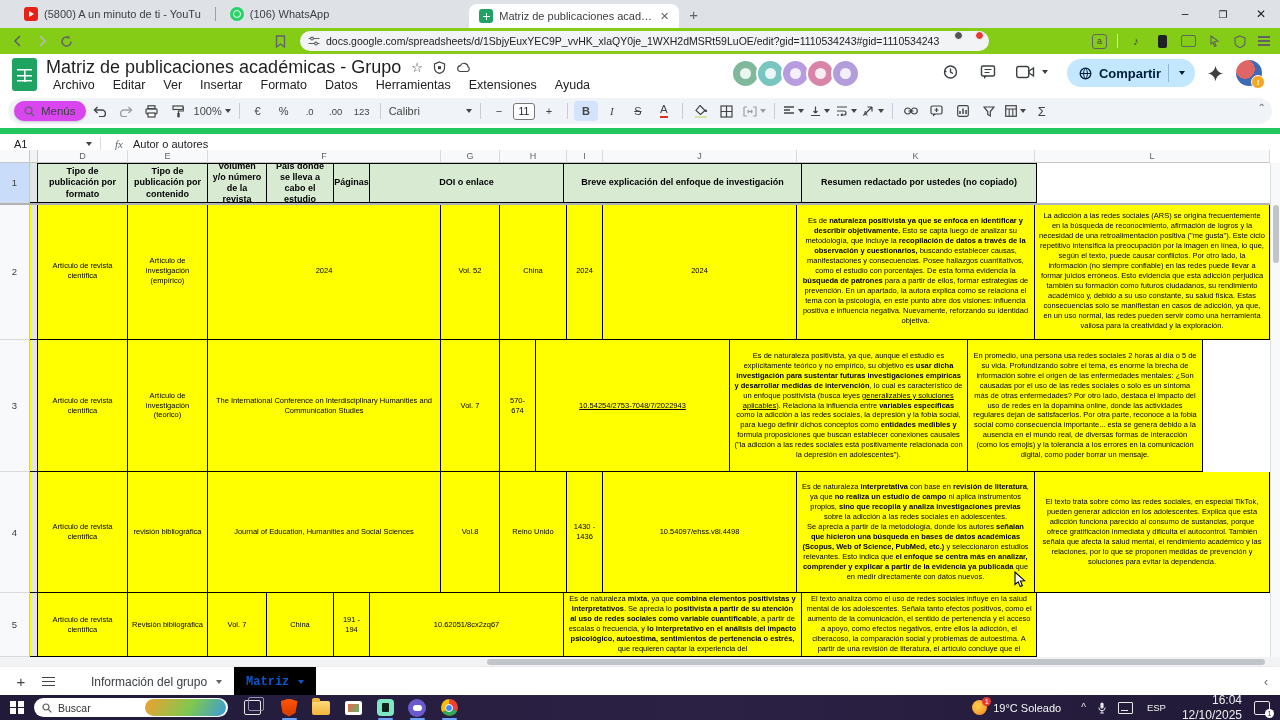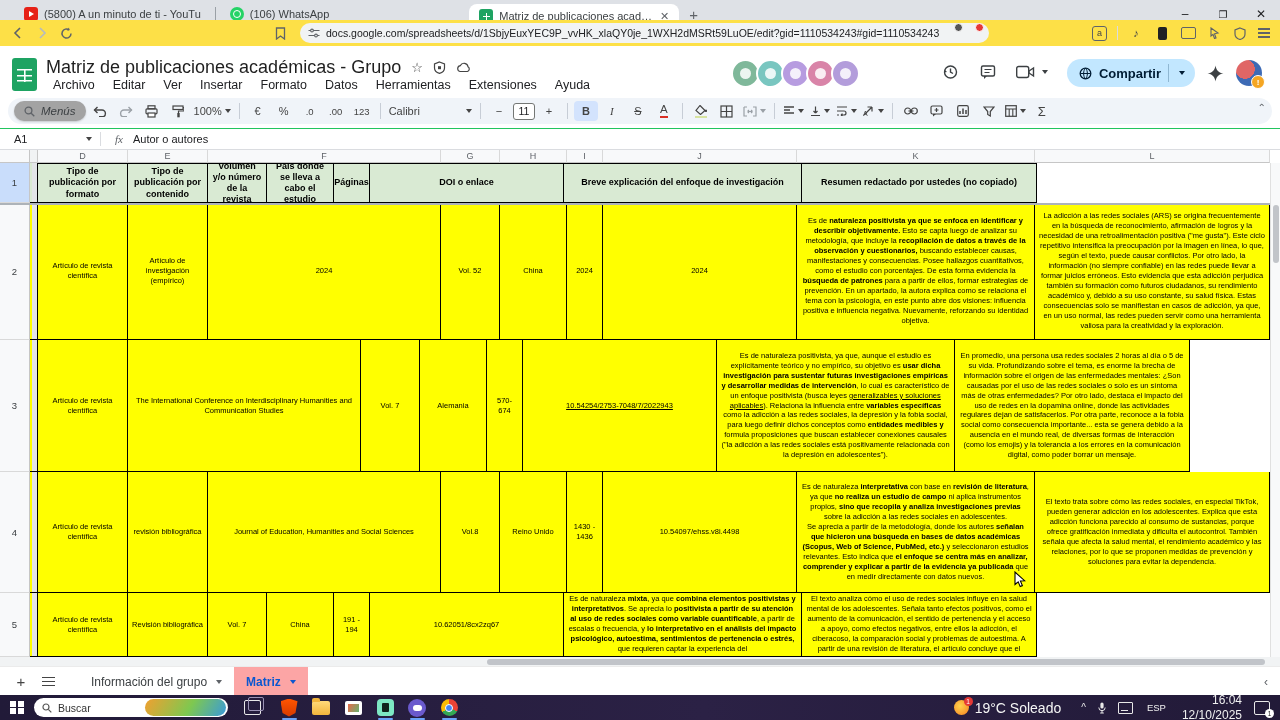--- a/index.html
+++ b/index.html
@@ -16,21 +16,21 @@
   .fav.wa{background:#25d366;border-radius:50%;}
   .fav.wa:before{content:"";width:6px;height:6px;border:1.5px solid #fff;border-radius:50%;}
   .fav.sh{background:#1ea362;}
   .fav.sh:before{content:"";width:7px;height:7px;background:
     linear-gradient(#fff,#fff) 0 3px/7px 1px no-repeat,
     linear-gradient(#fff,#fff) 3px 0/1px 7px no-repeat;}
   .tsep{width:1px;height:14px;background:#9aa0a6;margin:0 4px;}
   .newtab{font-size:15px;color:#5f6368;margin-left:10px;}
   .wincontrols{position:absolute;right:0;top:0;height:28px;display:flex;align-items:center;}
   .wc{width:38px;height:28px;display:flex;align-items:center;justify-content:center;font-size:12px;color:#202124;}
-  .navbar{position:absolute;left:0;top:20px;width:1280px;height:26px;background:#fde047;display:flex;align-items:center;}
+  .navbar{position:absolute;left:0;top:28px;width:1280px;height:26px;background:#84cc16;display:flex;align-items:center;}
   .navi{width:24px;height:24px;display:flex;align-items:center;justify-content:center;color:#5f6368;}
   .urlpill{display:flex;align-items:center;height:20px;background:#f1f3f4;border-radius:11px;flex:0 0 660px;margin-left:8px;padding:0 8px;gap:6px;}
   .urltext{font-size:10.5px;color:#202124;white-space:nowrap;overflow:hidden;flex:1;}
   .badgeico{position:relative;width:15px;height:15px;}
   .braveshield{width:13px;height:14px;background:linear-gradient(#ff5500,#c23b00);clip-path:polygon(50% 0,100% 15%,88% 80%,50% 100%,12% 80%,0 15%);}
   .alertico{width:13px;height:12px;background:#7b2d8b;clip-path:polygon(50% 0,100% 100%,0 100%);}
   .reddot{position:absolute;right:-3px;top:-3px;width:7px;height:7px;border-radius:50%;background:#e53935;border:1px solid #fff;}
   .extrow{display:flex;align-items:center;gap:10px;margin-left:auto;margin-right:10px;color:#444;}
   .exti{width:16px;height:16px;display:flex;align-items:center;justify-content:center;font-size:11px;color:#444;}
   .hamb{display:flex;flex-direction:column;gap:2.5px;}
@@ -53,35 +53,35 @@
   .sharebtn{display:flex;align-items:center;height:28px;background:#c2e7ff;border-radius:15px;padding:0 4px 0 12px;margin-left:14px;gap:7px;}
   .sharebtn .stxt{font-size:13px;color:#001d35;font-weight:bold;}
   .sharediv{width:1px;height:18px;background:#8fb7d2;}
   .gemini{margin-left:12px;}
   .pavatar{position:relative;width:26px;height:26px;border-radius:50%;margin-left:12px;
     background:radial-gradient(circle at 35% 35%,#e06666 40%,#3d6ab5 41%);}
   .pbadge{position:absolute;right:-3px;bottom:-3px;width:12px;height:12px;border-radius:50%;background:#f5a623;border:1.5px solid #fff;
     display:flex;align-items:center;justify-content:center;font-size:8px;color:#fff;font-weight:bold;}
   
   .gstoolbar{position:absolute;left:8px;top:98px;width:1264px;height:26px;background:#f0f4f9;border-radius:18px;display:flex;align-items:center;padding:0 6px;box-sizing:border-box;gap:2px;}
-  .menuspill{display:flex;align-items:center;gap:6px;height:20px;background:#a3a3a3;border-radius:11px;padding:0 10px;box-shadow:0 1px 2px rgba(0,0,0,.18);font-style:italic;}
+  .menuspill{display:flex;align-items:center;gap:6px;height:20px;background:#d946ef;border-radius:11px;padding:0 10px;box-shadow:0 1px 2px rgba(0,0,0,.18);}
   .menuspill span{font-size:11.5px;color:#3c4043;}
   .tbi{min-width:20px;height:20px;display:flex;align-items:center;justify-content:center;color:#444;font-size:11px;padding:0 2px;border-radius:4px;position:relative;}
   .tbi.act{background:#d3e3fd;}
   .tbsep{width:1px;height:16px;background:#c7cdd6;margin:0 4px;}
   .carat{display:inline-block;width:0;height:0;border-left:3.5px solid transparent;border-right:3.5px solid transparent;border-top:4px solid #444;margin-left:3px;}
   .fsbox{width:20px;height:15px;border:1px solid #747775;border-radius:3px;display:flex;align-items:center;justify-content:center;font-size:10.5px;background:#fff;}
   .bld{font-weight:bold;}
   .itl{font-style:italic;font-family:"Liberation Serif",serif;}
   .strik{text-decoration:line-through;}
   .aund{border-bottom:2.5px solid #d93025;line-height:1;padding-bottom:1px;font-size:11.5px;}
   .fillund{border-bottom:2.5px solid #d7e3a0;line-height:1;padding-bottom:1px;}
   .collapsearrow{position:absolute;right:14px;top:102px;color:#5f6368;font-size:10px;}
   
-  .fbar{position:absolute;left:0;top:128px;width:1280px;height:20px;border-top:1px solid #22c55e;border-bottom:1px solid #dadce0;display:flex;align-items:center;background:#fff;}
+  .fbar{position:absolute;left:0;top:128px;width:1280px;height:20px;border-top:6px solid #22c55e;border-bottom:1px solid #dadce0;display:flex;align-items:center;background:#fff;}
   .nbox{width:78px;display:flex;align-items:center;justify-content:space-between;padding:0 8px 0 14px;font-size:11px;color:#202124;}
   .fxsym{font-style:italic;font-family:"Liberation Serif",serif;color:#5f6368;font-size:11px;margin:0 10px 0 14px;}
   .fcontent{font-size:11px;color:#202124;}
   .fdiv{width:1px;height:14px;background:#dadce0;}
   
   .grid{position:absolute;left:0;top:150px;width:1280px;height:507px;background:#fff;overflow:hidden;}
   .ghrow{display:flex;}
   .corner{width:30px;height:13px;background:#f8f9fa;border-right:1px solid #c6c6c6;border-bottom:1px solid #c6c6c6;box-sizing:border-box;}
   .slivh{width:8px;height:13px;background:#f1f3f4;border-right:1px solid #c6c6c6;border-bottom:1px solid #c6c6c6;box-sizing:border-box;}
   .colh{height:13px;background:#f8f9fa;border-right:1px solid #d9d9d9;border-bottom:1px solid #c6c6c6;box-sizing:border-box;
@@ -106,21 +106,21 @@
   .hscroll{position:absolute;left:0;top:657px;width:1280px;height:9px;background:#f1f3f4;}
   .hthumb{position:absolute;left:487px;top:1.5px;width:778px;height:6px;border-radius:3px;background:#c1c4c9;}
   .cursor{position:absolute;left:1014px;top:571px;}
   
   .stabs{position:absolute;left:0;top:666px;width:1280px;height:29px;background:#fff;display:flex;align-items:center;border-top:1px solid #ebebeb;}
   .sticon{width:26px;height:26px;display:flex;align-items:center;justify-content:center;color:#444;font-size:15px;margin-left:8px;}
   .hamb2{display:flex;flex-direction:column;gap:2.5px;margin:0 8px;}
   .hamb2 i{display:block;width:13px;height:1.6px;background:#444;}
   .stab{display:flex;align-items:center;gap:6px;padding:0 12px;height:29px;font-size:12px;color:#3c4043;}
   .stab .carat{border-top-color:#5f6368;}
-  .stab.active{background:#fca5a5;color:#0b57d0;font-weight:bold;border-radius:0;}
+  .stab.active{background:#000000;color:#0b57d0;font-weight:bold;border-radius:0;font-family:Liberation Mono, monospace;}
   .stab.active .carat{border-top-color:#0b57d0;}
   .stabchev{position:absolute;right:12px;color:#5f6368;font-size:12px;}
   
   .taskbar{position:absolute;left:0;top:695px;width:1280px;height:25px;background:linear-gradient(90deg,#211a38,#2b2145 55%,#221a38);display:flex;align-items:center;}
   .winlogo{width:14px;height:14px;margin:0 10px 0 10px;
     background:linear-gradient(#fff,#fff) 0 0/6.4px 6.4px no-repeat,linear-gradient(#fff,#fff) 7.6px 0/6.4px 6.4px no-repeat,
     linear-gradient(#fff,#fff) 0 7.6px/6.4px 6.4px no-repeat,linear-gradient(#fff,#fff) 7.6px 7.6px/6.4px 6.4px no-repeat;}
   .tsearch{display:flex;align-items:center;height:19px;width:184px;background:#fff;border-radius:11px;padding:0 2px 0 8px;gap:6px;}
   .tsearch span{font-size:10.5px;color:#333;flex:1;}
   .tsart{width:40px;height:17px;border-radius:9px;background:linear-gradient(120deg,#f0a030,#7ec850 55%,#3a9ad9);}
@@ -136,21 +136,21 @@
   .ic-green{width:17px;height:17px;background:#7de8c3;border-radius:4px;display:flex;align-items:center;justify-content:center;}
   .ic-green i{width:7px;height:9px;background:#10231c;display:block;border-radius:1px;}
   .ic-purple{width:18px;height:18px;background:#6a5acd;border-radius:50%;position:relative;}
   .ic-purple:before{content:"";position:absolute;left:4.5px;top:6px;width:9px;height:6px;background:#fff;border-radius:3px;}
   .ic-chrome{width:17px;height:17px;border-radius:50%;
     background:conic-gradient(#ea4335 0 33%,#34a853 33% 66%,#fbbc05 66% 100%);position:relative;}
   .ic-chrome:before{content:"";position:absolute;left:4.5px;top:4.5px;width:8px;height:8px;background:#4285f4;border:1.5px solid #fff;border-radius:50%;box-sizing:border-box;}
   .traygrp{margin-left:auto;display:flex;align-items:center;color:#f0f0f0;}
   .sunico{position:relative;width:15px;height:15px;border-radius:50%;background:radial-gradient(circle at 40% 40%,#ffd34d,#f58020);margin-right:6px;}
   .sunbadge{position:absolute;right:-4px;top:-3px;width:9px;height:9px;border-radius:50%;background:#e53935;font-size:6.5px;color:#fff;display:flex;align-items:center;justify-content:center;}
-  .weathertxt{font-size:14px;color:#f5f5f5;margin-right:14px;}
+  .weathertxt{font-size:11px;color:#f5f5f5;margin-right:14px;}
   .trayi{margin:0 6px;color:#e8e8e8;font-size:10px;display:flex;align-items:center;}
   .kbdico{width:13px;height:10px;border:1.2px solid #e8e8e8;border-radius:1px;position:relative;}
   .kbdico:before{content:"";position:absolute;left:2px;bottom:1.5px;width:7px;height:1.2px;background:#e8e8e8;}
   .langtxt{font-size:9.5px;margin:0 8px;}
   .clock{font-size:12px;text-align:right;line-height:1.25;margin:0 8px;}
   .notifico{position:relative;width:14px;height:12px;border:1.2px solid #e8e8e8;border-radius:2px;margin:0 10px 0 4px;}
   .notifico .nb{position:absolute;right:-5px;bottom:-4px;width:9px;height:9px;border-radius:50%;background:#fff;color:#222;font-size:6.5px;display:flex;align-items:center;justify-content:center;}
   svg{display:block;}
 </style>
 </head>
@@ -518,23 +518,23 @@
         </div>
       <div class="cell cL hgt2">
           <span>La adicción a las redes sociales (ARS) se origina frecuentemente en la búsqueda de reconocimiento, afirmación de logros y la necesidad de una retroalimentación positiva ("me gusta"). Este ciclo repetitivo intensifica la preocupación por la imagen en línea, lo que, según el texto, puede causar conflictos. Por otro lado, la información (no siempre confiable) en las redes puede llevar a formar juicios erróneos. Esto evidencia que esta adicción perjudica también su formación como futuros ciudadanos, su rendimiento académico y, debido a su uso constante, su salud física. Estas consecuencias solo se manifiestan en casos de adicción, ya que, en un uso normal, las redes pueden servir como una herramienta valiosa para la creatividad y la exploración.</span>
         </div>
     </div>
 
     <div class="grow hgt3">
       <div class="rnum hgt3">3</div>
       <div class="sliv hgt3"></div>
       <div class="cell cD hgt3">Artículo de revista científica</div>
+      <div class="cell cE hgt3">Artículo de investigación (teorico)</div>
       <div class="cell cF hgt3">The International Conference on Interdisciplinary Humanities and Communication Studies</div>
       <div class="cell cG hgt3">Vol. 7</div>
-      <div class="cell cH hgt3">Alemania</div>
       <div class="cell cI hgt3">570-674</div>
       <div class="cell cJ hgt3 ulink">10.54254/2753-7048/7/2022943</div>
       <div class="cell cK hgt3">
           <span>Es de naturaleza positivista, ya que, aunque el estudio es explícitamente teórico y no empírico, su objetivo es <b>usar dicha investigación para sustentar futuras investigaciones empíricas y  desarrollar medidas de intervención</b>, lo cual es característico de un enfoque positivista (busca leyes <u>generalizables y soluciones aplicables</u>). Relaciona la influencia entre <b>variables específicas</b> como la adicción a las redes sociales, la depresión y la fobia social, para luego definir dichos conceptos como <b>entidades medibles y</b> formula proposiciones que buscan establecer conexiones causales ("la adicción a las redes sociales está positivamente relacionada con la depresión en adolescentes").</span>
         </div>
       <div class="cell cL hgt3">
           <span>En promedio, una persona usa redes sociales 2 horas al día o 5 de su vida. Profundizando sobre el tema, es enorme la brecha de información sobre el origen de las enfermedades mentales: ¿Son causadas por el uso de las redes sociales o solo es un síntoma más de otras enfermedades?  Por otro lado, destaca el impacto del uso de redes en la dopamina online, donde las actividades regulares dejan de satisfacerlos. Por otra parte, reconoce a la fobia social como consecuencia importante... esta se genera debido a la ausencia en el mundo real, de diversas formas de interacción (como los emojis) y la tolerancia a los errores en la comunicación digital, como poder borrar un mensaje.</span>
         </div>
     </div>
 

